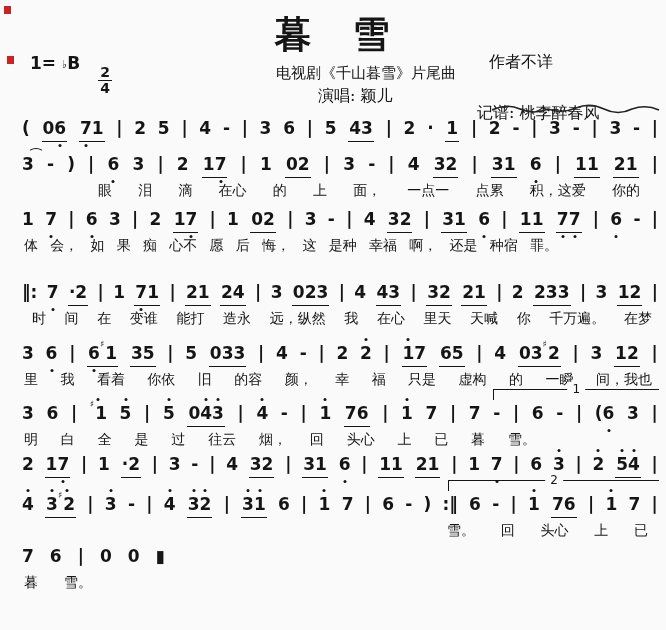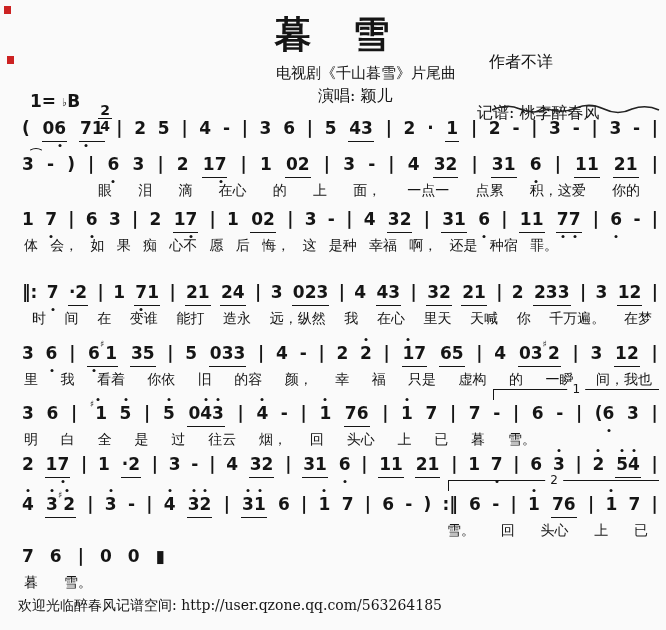--- a/index.html
+++ b/index.html
@@ -7,21 +7,21 @@
   .sheet{position:relative;width:666px;height:630px;background:#fafafa;color:#151515;overflow:hidden;}
 
   
   .red-mark{position:absolute;background:#cc2222;}
   .rm1{left:4px;top:6px;width:7px;height:8px;}
   .rm2{left:7px;top:56px;width:7px;height:8px;}
 
   
   .title{position:absolute;top:10px;left:0;right:0;margin:0;text-align:center;
          font:bold 37px "DejaVu Serif",serif;letter-spacing:2px;}
-  .keysig{position:absolute;left:30px;top:53px;font:bold 17px "DejaVu Sans",sans-serif;margin-top:38px;}
+  .keysig{position:absolute;left:30px;top:53px;font:bold 17px "DejaVu Sans",sans-serif;}
   .keysig .flat{font-size:11px;position:relative;top:-1px;margin-left:6px;}
   .timesig{display:inline-flex;flex-direction:column;align-items:center;
            margin-left:18px;font-size:14px;line-height:1.1;vertical-align:-8px;font-weight:bold;}
   .timesig .tden{border-top:1.6px solid #151515;padding:0 2px;}
   .source{position:absolute;left:276px;top:64px;font:15px "DejaVu Serif",serif;}
   .author{position:absolute;left:489px;top:52px;font:16px "DejaVu Serif",serif;}
   .singer{position:absolute;left:318px;top:86px;font:16px "DejaVu Serif",serif;}
   .notator{position:absolute;left:477px;top:85px;font:16px "DejaVu Serif",serif;margin-top:18px;}
   .wave{position:absolute;left:492px;top:102px;}
 
@@ -434,14 +434,13 @@
           <span class="tok"><span class="grp"><span class="n">0</span></span></span>
           <span class="tok"><span class="grp"><span class="n">▮</span></span></span>
         </div>
         <div class="lyrics">
           <span class="lyr">暮</span>
           <span class="lyr">雪。</span>
         </div>
       </div>
     </div>
 
-  <div class="footer">欢迎光临醉春风记谱空间: http://user.qzone.qq.com/563264185</div>
 </div>
 
 </body></html>

